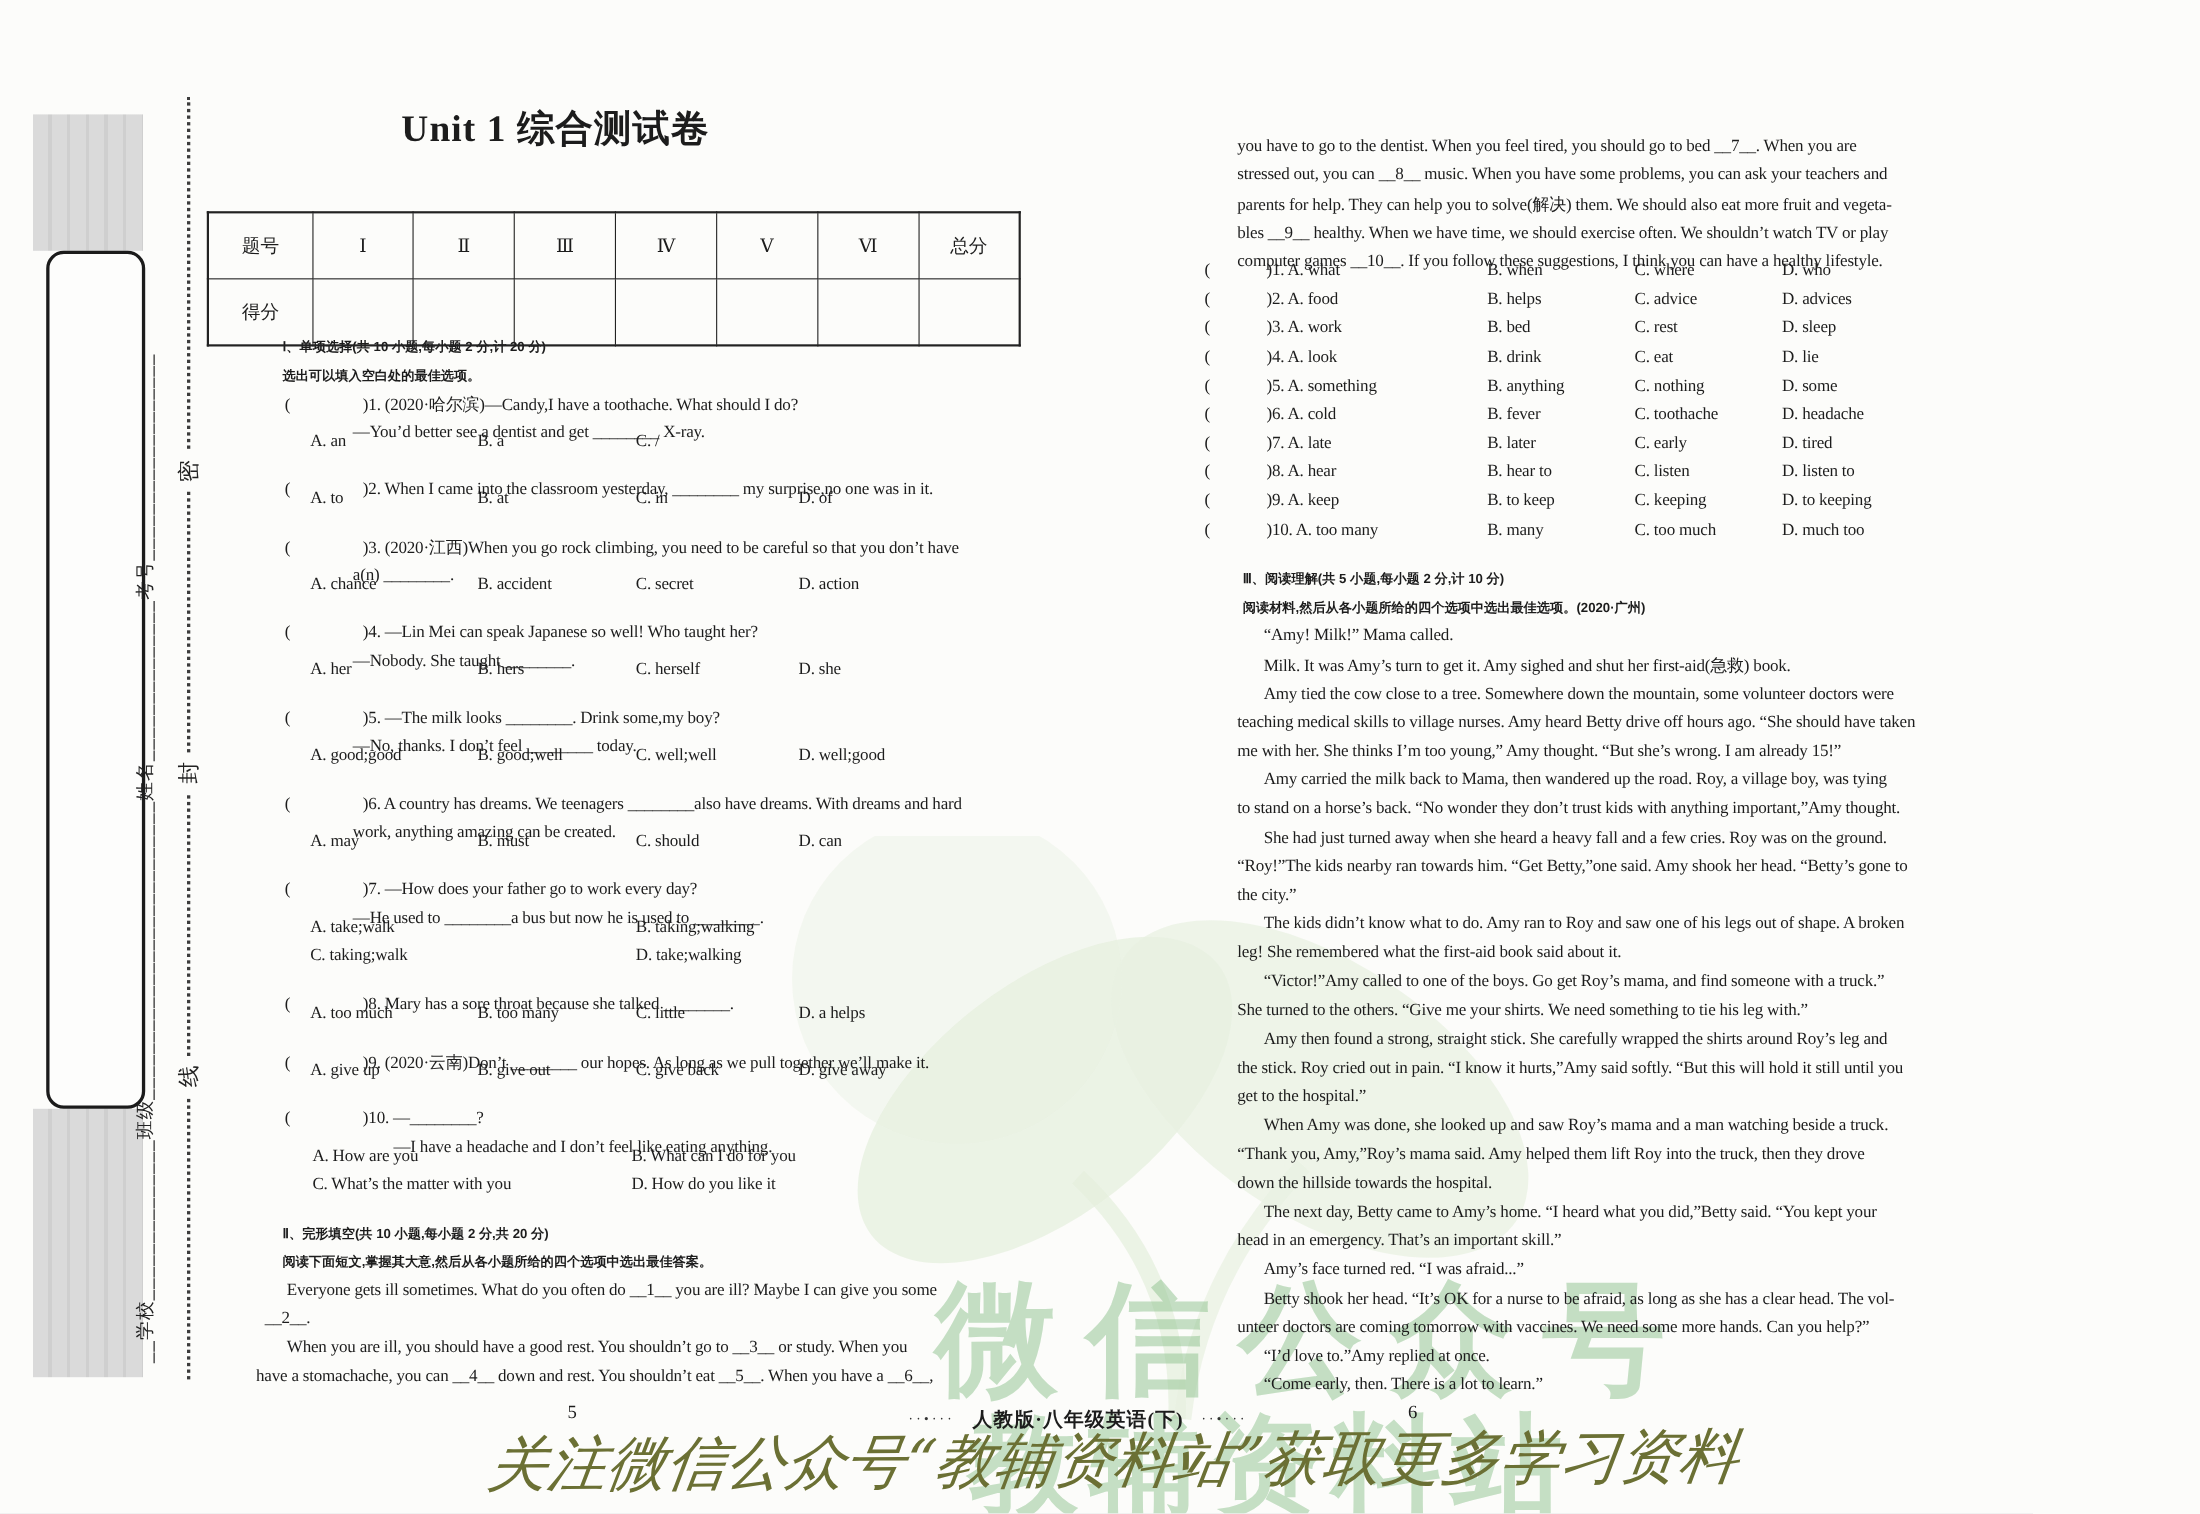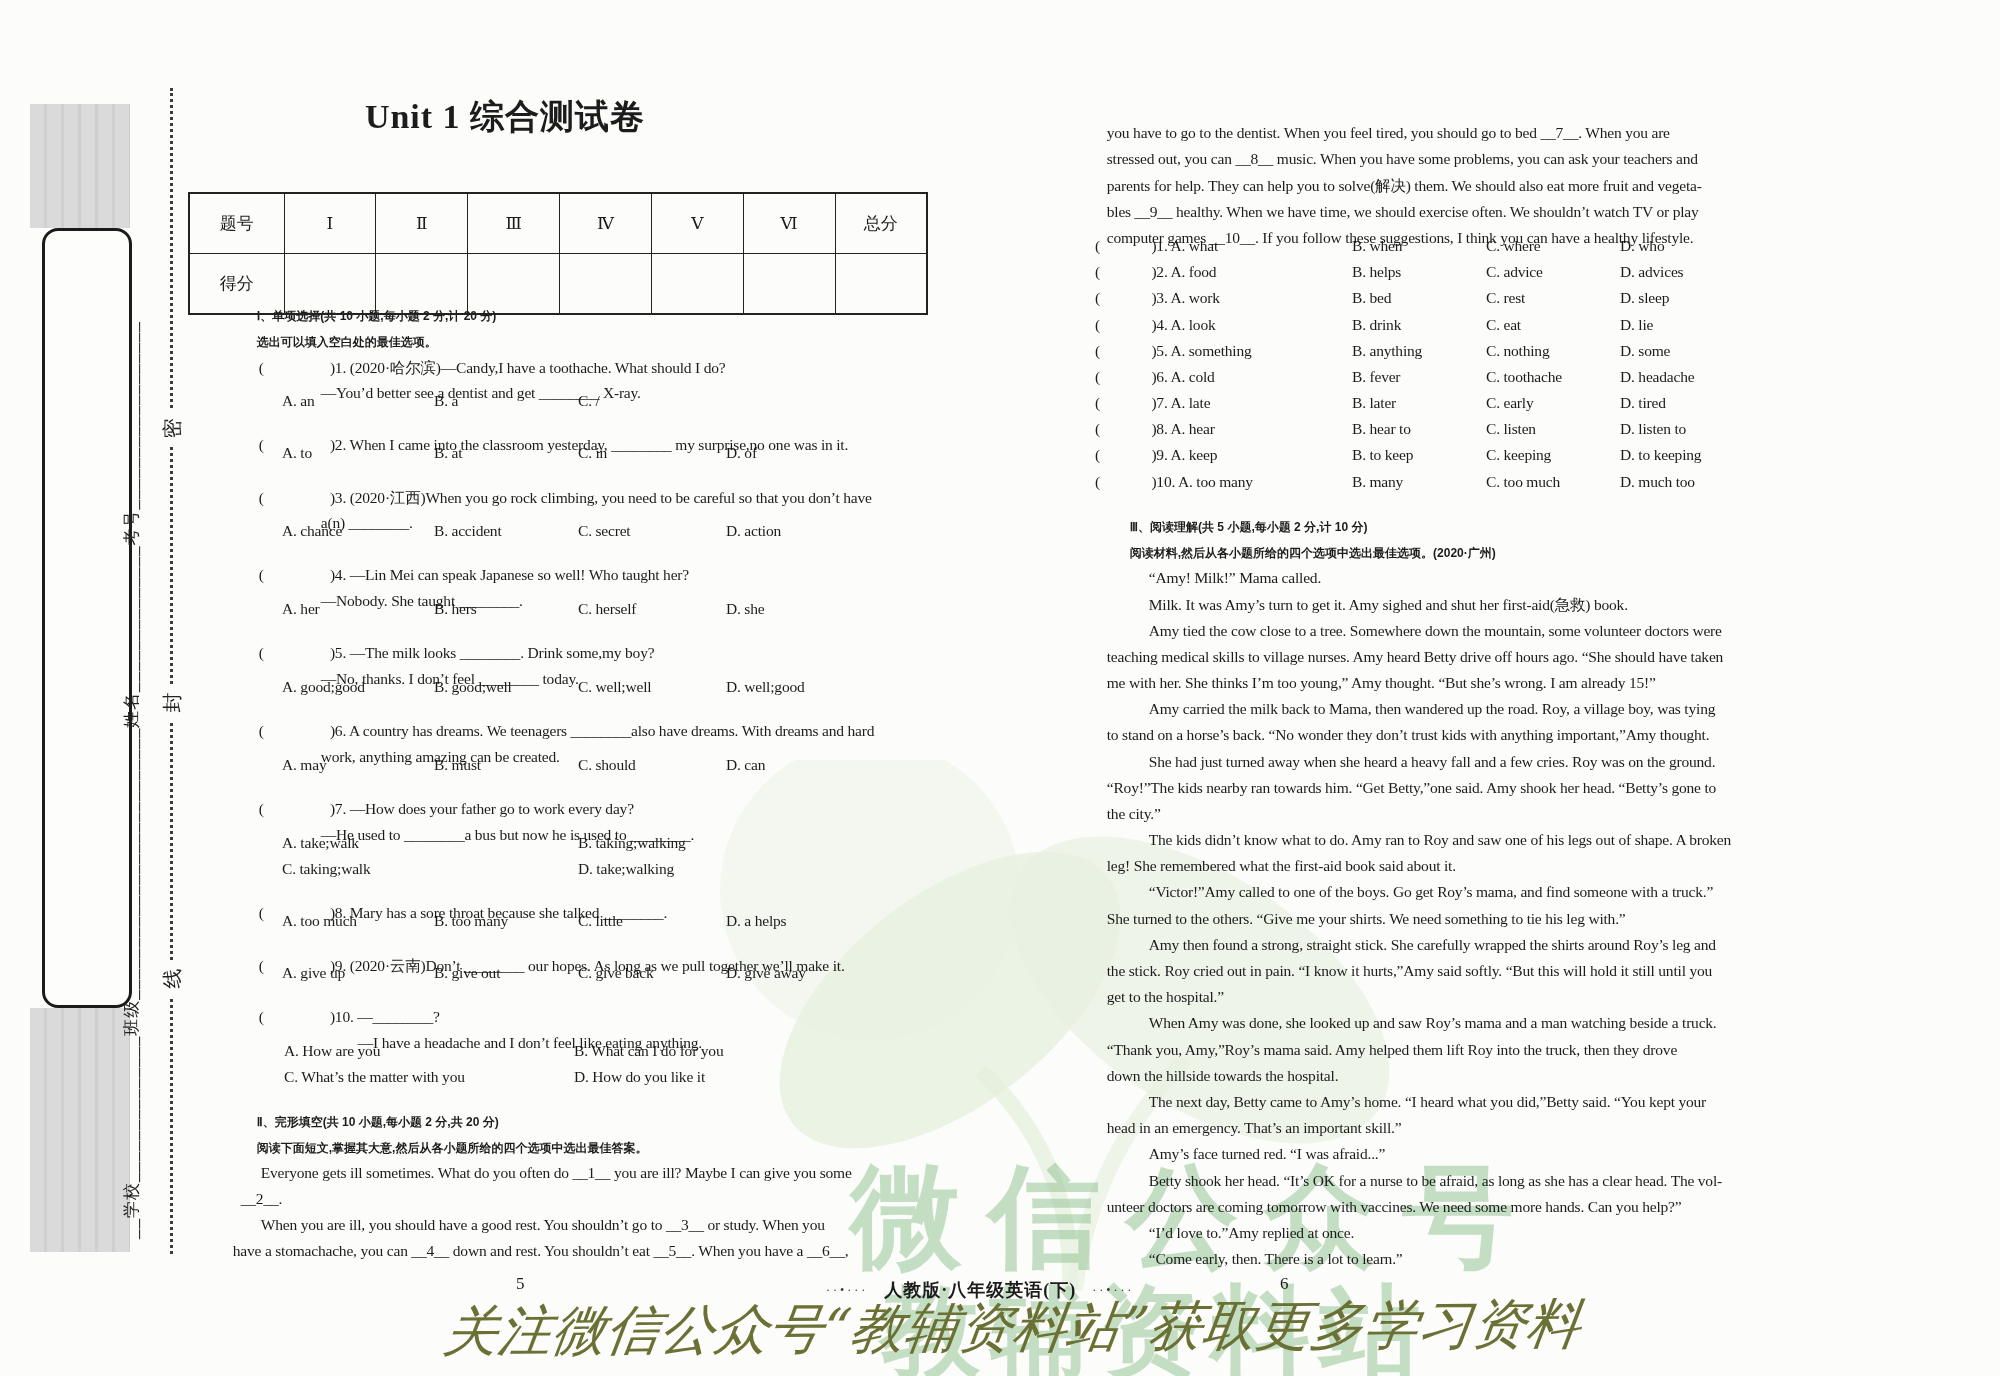--- a/index.html
+++ b/index.html
@@ -46,21 +46,21 @@
   .lines-l .ln[data-k="s2"]  .t{margin-left:68px;}
   .lines-l .ln[data-k="s2b"] .t{margin-left:105px;}
   .lines-l .ln[data-k="p"]   .t{margin-left:8px;}
   .lines-l .ln[data-k="p0"]  .t{margin-left:-12px;}
   .lines-l .ln[data-k="pc"]  .t{margin-left:-20px;}
   .lines-l .ln[data-k="opt"]  .ca{left:66px}  .lines-l .ln[data-k="opt"]  .cb{left:218px}
   .lines-l .ln[data-k="opt"]  .cc{left:362px} .lines-l .ln[data-k="opt"]  .cd{left:510px}
   .lines-l .ln[data-k="optw"] .ca{left:68px}  .lines-l .ln[data-k="optw"] .cc{left:358px}
 
   
-  .lines-r .ln[data-k="cont"] .t{margin-left:2px;}
+  .lines-r .ln[data-k="cont"] .t{margin-left:20px;}
   .lines-r .ln[data-k="p"]    .t{margin-left:44px;}
   .lines-r .ln[data-k="optr"] .ca{left:27px}  .lines-r .ln[data-k="optr"] .cb{left:284px}
   .lines-r .ln[data-k="optr"] .cc{left:418px} .lines-r .ln[data-k="optr"] .cd{left:552px}
 
   
   .ln[data-k="h"] .t,.ln[data-k="hi"] .t{
       font-family:"Liberation Sans",sans-serif;font-weight:700;font-size:12px;letter-spacing:0;}
   .lines-l .ln[data-k="h"] .t,.lines-l .ln[data-k="hi"] .t{margin-left:4px;}
   .lines-r .ln[data-k="h"] .t,.lines-r .ln[data-k="hi"] .t{margin-left:25px;}
 

